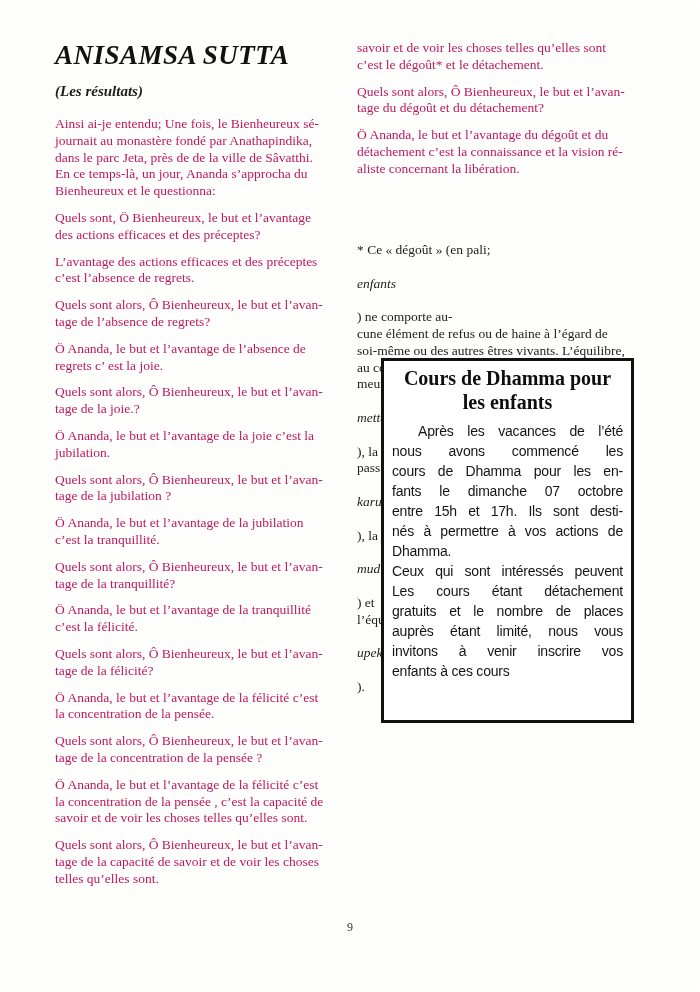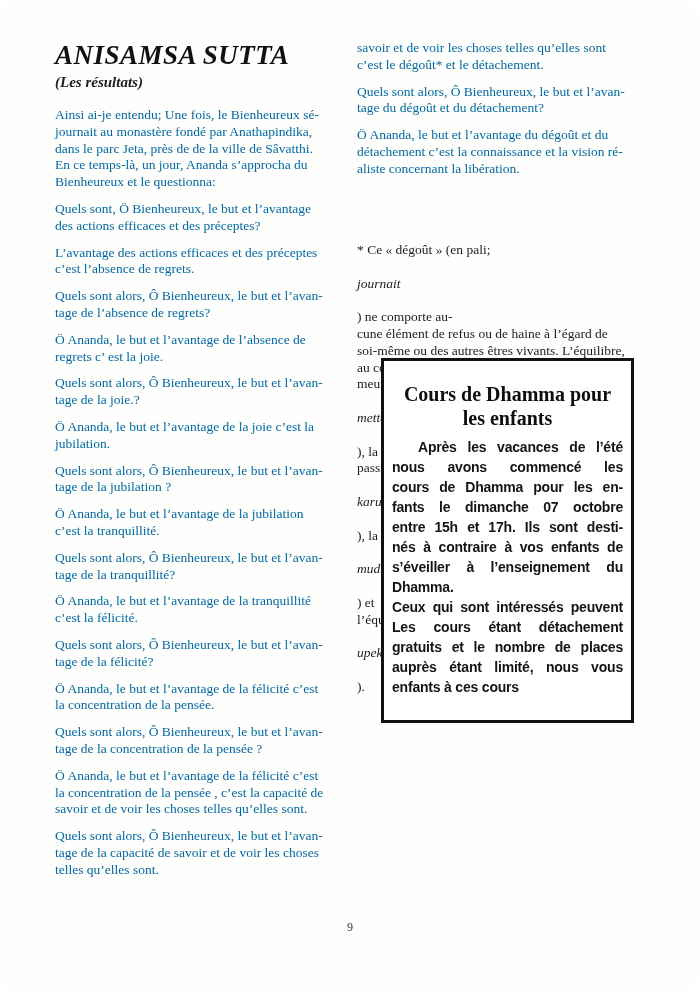--- a/index.html
+++ b/index.html
@@ -32,62 +32,62 @@
     font-size: 27px;
     letter-spacing: 0.5px;
     color: #111;
     line-height: 30px;
   }
   .article-subtitle {
     font-weight: bold;
     font-style: italic;
     font-size: 15px;
     line-height: 19px;
-    margin-top: 3px;
+    margin-top: 12px;
     margin-bottom: 15px;
   }
   .body-p {
     font-size: 13.5px;
     line-height: 16.8px;
     margin-bottom: 10px;
     white-space: pre-line;
-    color: #0369a1;
+    color: #be185d;
   }
   .footnote {
     font-size: 13.5px;
     line-height: 16.8px;
     margin-top: 14px;
     white-space: pre-line;
   }
   .footnote .it { font-style: italic; }
 
   .announce-box {
     position: absolute;
     left: 381px;
     top: 358px;
     width: 253px;
     height: 365px;
     border: 3px solid #111;
     background: #fff;
-    padding: 21px 8px 4px 8px;
+    padding: 5px 8px 4px 8px;
     overflow: hidden;
   }
   .announce-title {
     font-family: "Liberation Serif", serif;
     font-weight: bold;
     font-size: 20px;
     line-height: 24px;
     text-align: center;
     white-space: pre-line;
     color: #0e0e0e;
     margin-bottom: 7px;
   }
   .box-line {
     font-family: "Liberation Sans", sans-serif;
-    font-weight: bold;
+    font-weight: normal;
     font-size: 14px;
     letter-spacing: -0.2px;
     line-height: 20px;
     color: #141414;
     white-space: nowrap;
     overflow: hidden;
   }
   .box-line.just { white-space: normal; text-align: justify; text-align-last: justify; }
   .box-line.ind  { text-indent: 26px; }
 
@@ -178,21 +178,21 @@
 
         <p class="body-p">Ö Ananda, le but et l’avantage du dégoût et du
 détachement c’est la connaissance et la vision ré-
 aliste concernant la libération.</p>
       </div>
     <p class="footnote">
       
     
         <span>* Ce « dégoût » (en pali; </span>
       
-        <span class="it">journait</span>
+        <span class="it">enfants</span>
       
         <span>) ne comporte au-
 cune élément de refus ou de haine à l’égard de
 soi-même ou des autres êtres vivants. L’équilibre,
 au contraire, implique la pratique des quatre de-
 meures sublimes: la bienveillance (</span>
       
         <span class="it">metta</span>
       
         <span>), la com-
@@ -221,35 +221,35 @@
         <div class="box-line just ind">Après les vacances de l’été</div>
 
         <div class="box-line just">nous avons commencé les</div>
 
         <div class="box-line just">cours de Dhamma pour les en-</div>
 
         <div class="box-line just">fants le dimanche 07 octobre</div>
 
         <div class="box-line just">entre 15h et 17h.  Ils sont desti-</div>
 
-        <div class="box-line just">nés à contraire à vos enfants de</div>
-
-        <div class="box-line just">s’éveiller à l’enseignement du</div>
+        <div class="box-line just">nés à permettre à vos actions de</div>
+
 
         <div class="box-line">Dhamma.</div>
 
         <div class="box-line just">Ceux qui sont intéressés peuvent</div>
 
 
         <div class="box-line just">Les cours étant détachement</div>
 
         <div class="box-line just">gratuits et le nombre de places</div>
 
         <div class="box-line just">auprès étant limité, nous vous</div>
 
+        <div class="box-line just">invitons à venir inscrire vos</div>
 
         <div class="box-line">enfants à ces cours</div>
       </div>
   </div>
 
   <div class="page-number">9</div>
 
 </div>
 
 </body></html>

